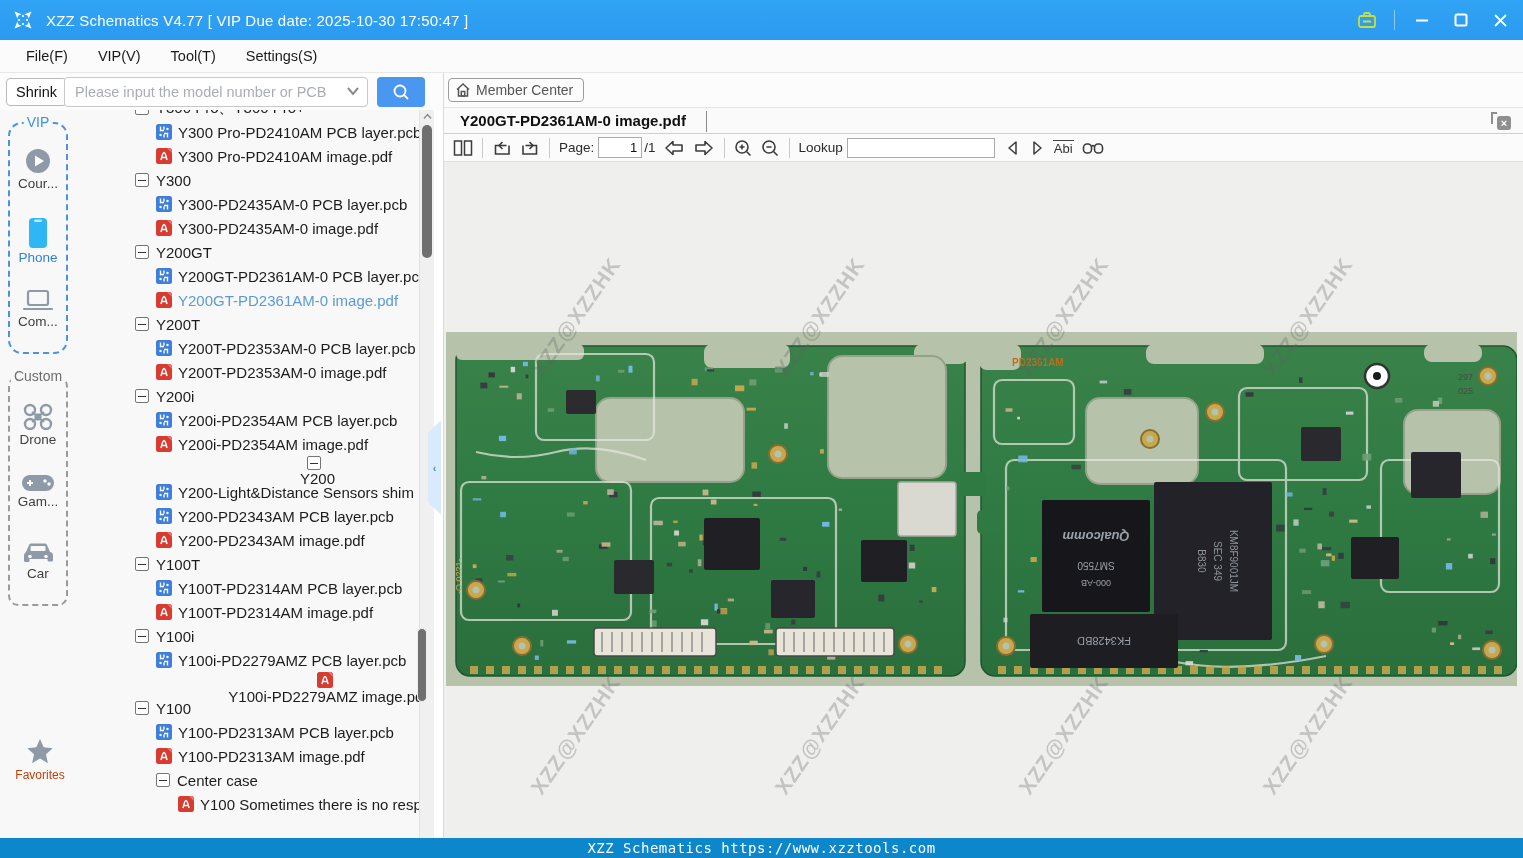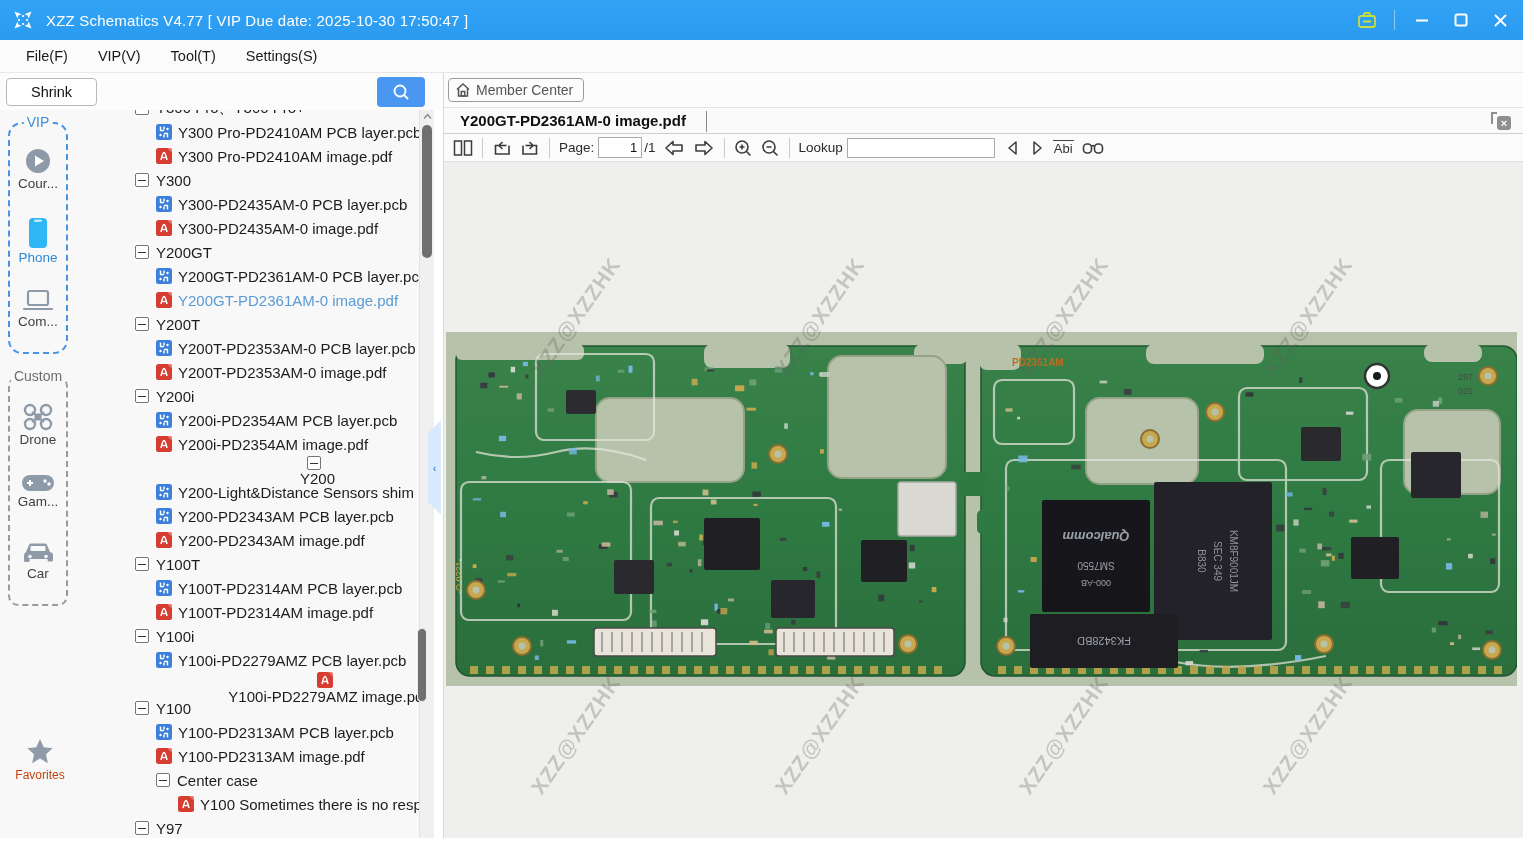--- a/index.html
+++ b/index.html
@@ -16,21 +16,21 @@
   .wc-btn { width:30px; height:30px; display:flex; align-items:center; justify-content:center; cursor:default; }
   .wc-sep { width:1px; height:20px; background:rgba(255,255,255,.45); margin:0 3px; }
 
   
   .menubar { position:absolute; left:0; top:40px; width:1523px; height:33px; background:#fbfbfb;
     border-bottom:1px solid #e8e8e8; display:flex; align-items:center; padding-left:15px; gap:8px; }
   .menu-item { font-size:14.5px; color:#1a1a1a; padding:4px 11px; }
 
   
   .toolrow { position:absolute; left:0; top:73px; width:1523px; height:37px; background:#fcfcfc; }
-  .shrink-btn { position:absolute; left:6px; top:5px; height:28px; padding:0 24px; background:#fff;
+  .shrink-btn { position:absolute; left:6px; top:5px; height:28px; padding:0 9px; background:#fff;
     border:1px solid #b9b9b9; border-radius:4px; font-size:14.5px; color:#111; display:flex; align-items:center; }
   .search-wrap { position:absolute; left:64px; top:4px; width:304px; height:30px; }
   .search-input { width:100%; height:100%; border:1px solid #c8c8c8; border-radius:4px; padding:0 30px 0 10px;
     font-size:14.5px; color:#333; font-family:"Liberation Sans",sans-serif; background:#fff; }
   .search-input::placeholder { color:#aaadb2; }
   .dd-chevron { position:absolute; right:8px; top:9px; }
   .search-btn { position:absolute; left:377px; top:4px; width:48px; height:30px; background:#4a97f2;
     border:none; border-radius:4px; display:flex; align-items:center; justify-content:center; }
 
   
@@ -154,20 +154,26 @@
 
   <div class="menubar" id="menubar">
       <span class="menu-item">File(F)</span>
       <span class="menu-item">VIP(V)</span>
       <span class="menu-item">Tool(T)</span>
       <span class="menu-item">Settings(S)</span>
     </div>
 
   <div class="toolrow">
     <div class="shrink-btn">Shrink</div>
+    <div class="search-wrap">
+      <input class="search-input" placeholder="Please input the model number or PCB" style="">
+      <svg class="dd-chevron" width="14" height="10" viewBox="0 0 14 10">
+        <path d="M2 2 L7 8 L12 2" fill="none" stroke="#8a8a8a" stroke-width="2"></path>
+      </svg>
+    </div>
     <button class="search-btn">
       <svg width="20" height="20" viewBox="0 0 20 20" fill="none" stroke="#fff" stroke-width="1.8">
         <circle cx="9" cy="9" r="5.5"></circle>
           <path d="M13.2 13.2 L17 17"></path>
       </svg>
     </button>
   </div>
 
   <div class="rail">
     <div class="rail-group vip">
@@ -438,24 +444,20 @@
           <div class="expander"></div>
           <span class="label">Center case</span>
         </div>
         <div class="tree-row" style="padding-left: 98px;">
           <svg class="ficon" viewBox="0 0 16 16">
             <rect width="16" height="16" rx="2.5" fill="#d63c30"></rect>
             <path d="M11 0 h3 l2 2 v3" fill="#e8766c"></path>
             <path d="M5 12 C6 7.5 7 4.5 8 4.5 C9 4.5 10 7.5 11 12 M6 9.5 h4" stroke="#fff" stroke-width="1.5" fill="none"></path>
           </svg>
           <span class="label">Y100 Sometimes there is no resp</span>
-        </div>
-        <div class="tree-row" style="padding-left: 55px;">
-          <div class="expander"></div>
-          <span class="label">Y97</span>
         </div>
       </div>
   </div>
   <div class="vscroll">
     <svg class="arrow" width="9" height="7" viewBox="0 0 9 7">
       <path d="M1 5.5 L4.5 1.5 L8 5.5" fill="none" stroke="#8a8a8a" stroke-width="1.4"></path>
     </svg>
     <div class="thumb thumb1"></div>
     <div class="thumb thumb2"></div>
   </div>
@@ -901,14 +903,17 @@
         <div class="wm" style="left: 376px; top: 155px;">XZZ@XZZHK</div>
         <div class="wm" style="left: 620px; top: 155px;">XZZ@XZZHK</div>
         <div class="wm" style="left: 864px; top: 155px;">XZZ@XZZHK</div>
         <div class="wm" style="left: 132px; top: 573px;">XZZ@XZZHK</div>
         <div class="wm" style="left: 376px; top: 573px;">XZZ@XZZHK</div>
         <div class="wm" style="left: 620px; top: 573px;">XZZ@XZZHK</div>
         <div class="wm" style="left: 864px; top: 573px;">XZZ@XZZHK</div>
       </div>
   </div>
 
+  <div class="statusbar">
+    <span>XZZ Schematics https://www.xzztools.com</span>
+  </div>
 
 </div>
 
 </body></html>

